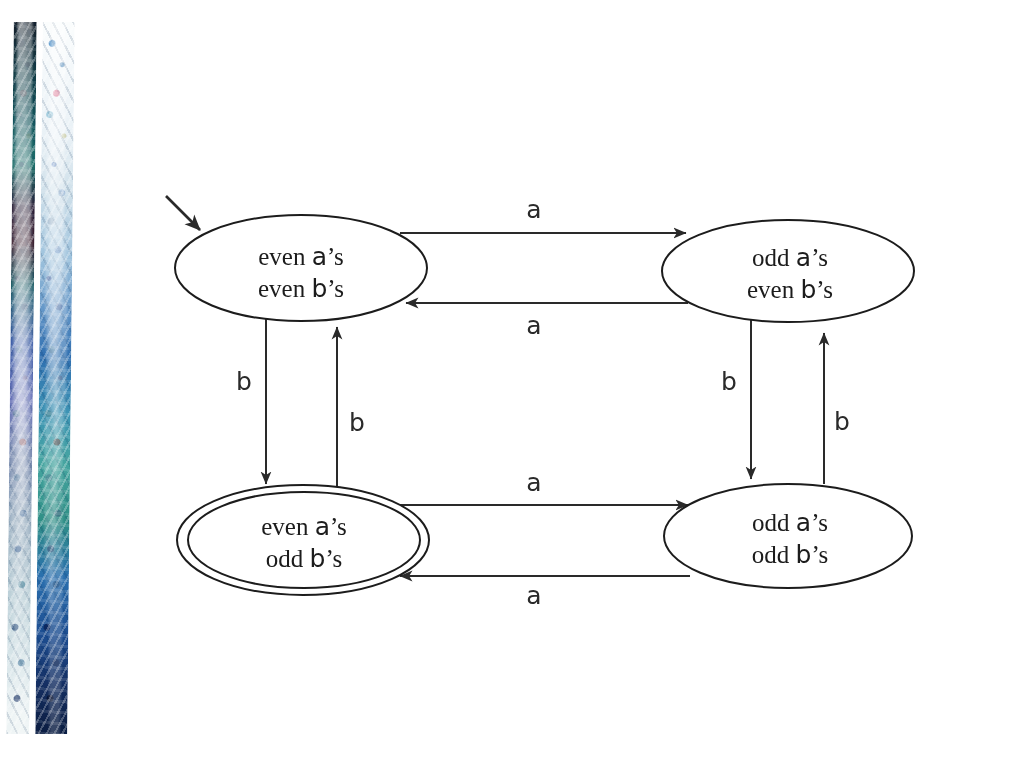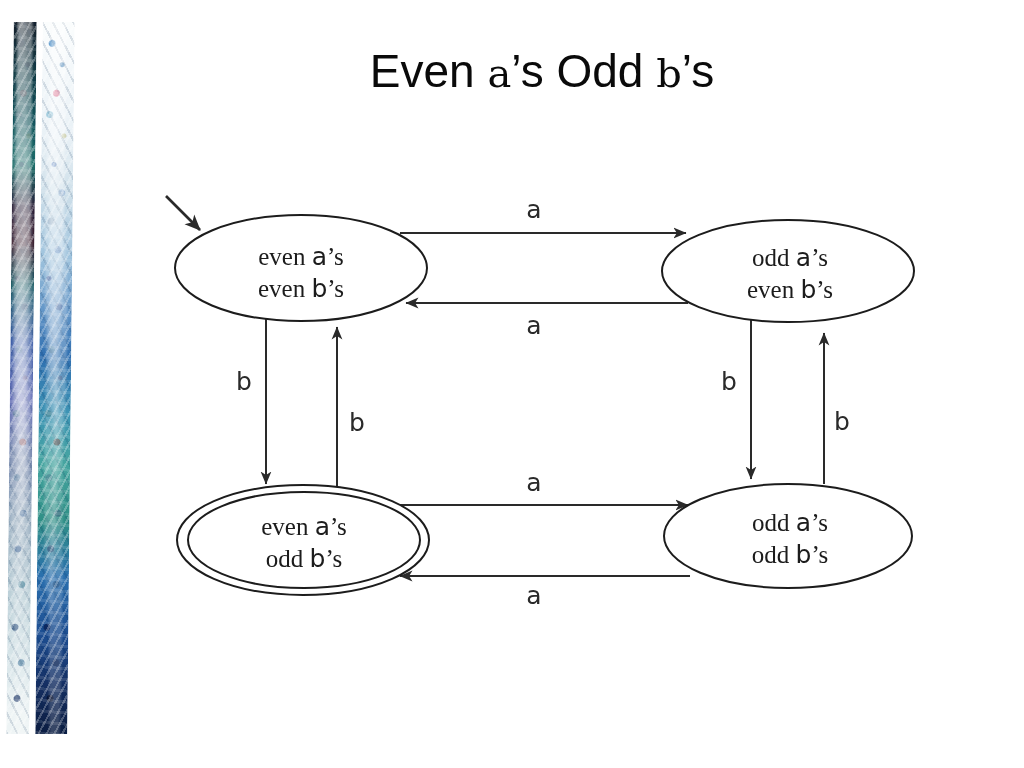--- a/index.html
+++ b/index.html
@@ -125,21 +125,20 @@
       <div class="strip-layer tex3"></div>
     </div>
     <div class="strip strip-b">
       <div class="strip-layer base"></div>
       <div class="strip-layer tex1"></div>
       <div class="strip-layer tex2"></div>
       <div class="strip-layer tex3"></div>
     </div>
   </div>
 
-  <div id="title"><span>Even </span><span class="sym">a</span><span>’s Odd </span><span class="sym">b</span><span>’s</span></div>
 
   <svg id="diagram" viewBox="0 0 1024 768">
     <defs>
       <marker id="ah" markerWidth="14" markerHeight="12" refX="12.5" refY="6" orient="auto" markerUnits="userSpaceOnUse">
         <path d="M0,0.6 L13,6 L0,11.4 L3.4,6 Z" fill="#2a2a2a"></path>
       </marker>
       <marker id="ahbig" markerWidth="17" markerHeight="15" refX="15" refY="7.5" orient="auto" markerUnits="userSpaceOnUse">
         <path d="M0,0.6 L16,7.5 L0,14.4 L4.2,7.5 Z" fill="#2a2a2a"></path>
       </marker>
     </defs>

